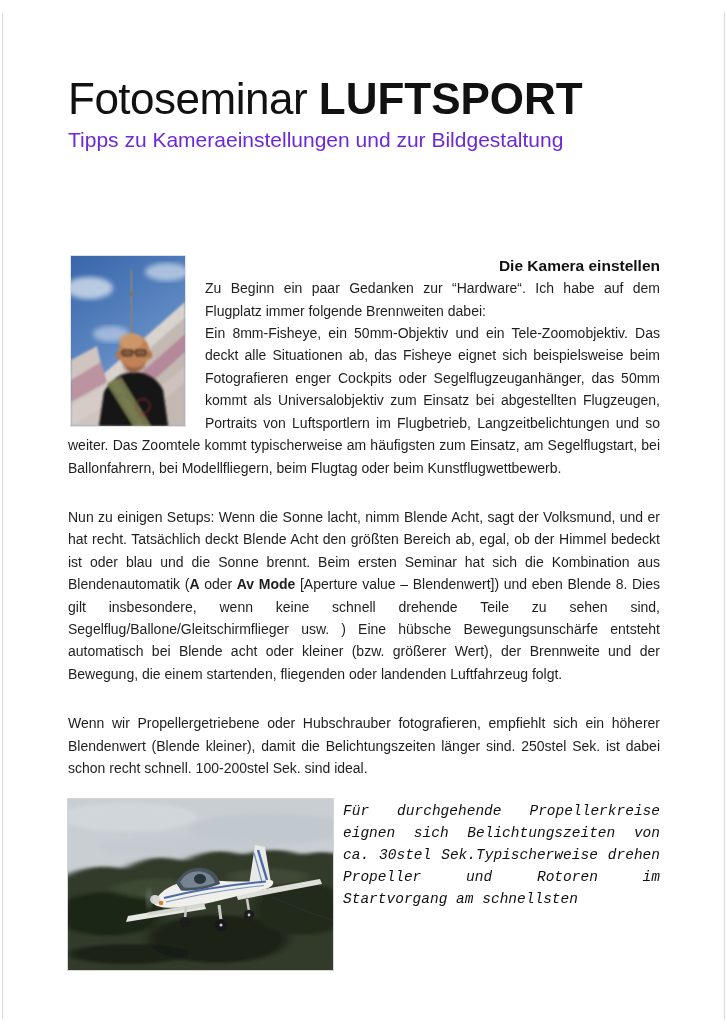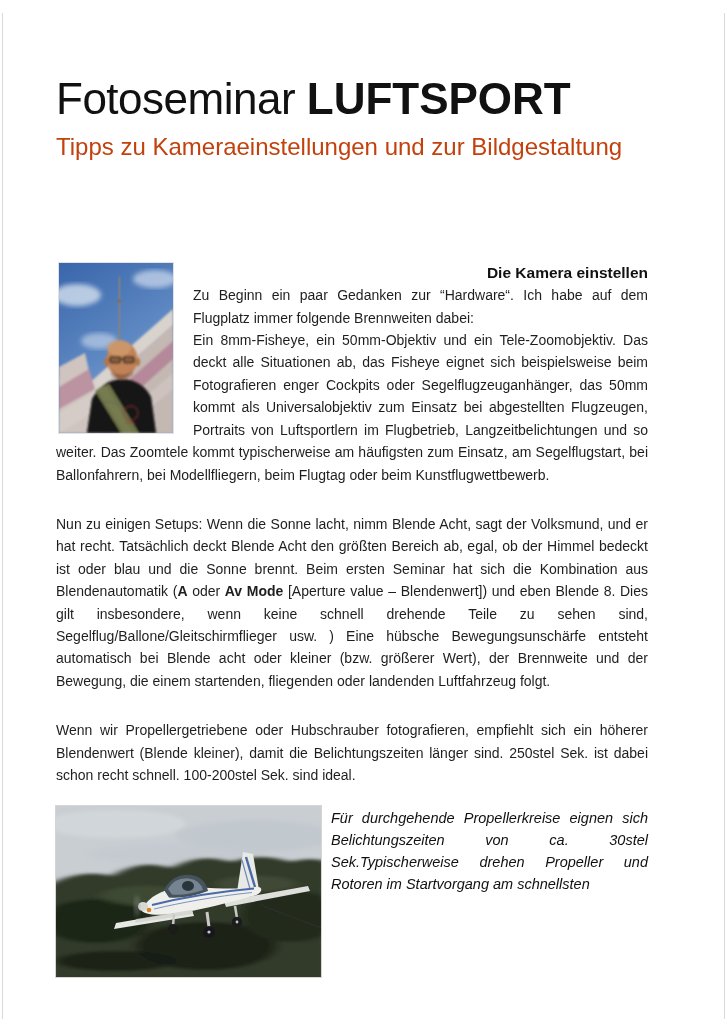--- a/index.html
+++ b/index.html
@@ -13,36 +13,36 @@
     overflow: hidden;
   }
   .page-edge {
     position: absolute; top: 13px; bottom: 5px; width: 0;
     border-left: 1px solid #d9d9d9;
   }
   .page-edge.left  { left: 2px; }
   .page-edge.right { right: 2px; }
 
   .content {
-    position: absolute; left: 56px; top: 0; width: 592px;
+    position: absolute; left: 68px; top: 0; width: 592px;
   }
 
   h1.doc-title {
     margin: 74px 0 0 0;
     font-size: 44px; line-height: 1.12;
     font-weight: 400; letter-spacing: -0.5px;
     color: #111;
     white-space: nowrap;
   }
   h1.doc-title .title-bold { font-weight: 800; letter-spacing: 0; }
 
   .doc-subtitle {
-    margin: 11px 0 0 0;
-    font-size: 24px; line-height: 26px;
-    font-weight: 400; color: #c2410c;
+    margin: 4px 0 0 0;
+    font-size: 21px; line-height: 26px;
+    font-weight: 400; color: #6d28d9;
   }
 
   .article {
     margin-top: 20px;
     font-size: 14px; line-height: 22.4px;
     text-align: justify;
   }
   figure.portrait {
     float: left; width: 114px; height: 170px;
     margin: 0 20px 0 3px; padding: 0;
@@ -56,21 +56,21 @@
   h2.section-heading {
     font-size: 15.5px; line-height: 20px;
     font-weight: 700; color: #111;
     margin: 103px 0 1px 0; text-align: right;
   }
   p { margin: 0; }
   p.para-setup     { margin-top: 27px; }
   p.para-propeller { margin-top: 27px; }
   .bold-inline { font-weight: 700; }
 
-  .bottom-block { margin-top: 17px; }
+  .bottom-block { margin-top: 17px; font-family: Liberation Mono, monospace; }
   figure.plane {
     float: left; width: 265px; height: 171px;
     margin: 3px 10px 0 0; padding: 0;
     outline: 1px solid #d5d5d5;
   }
   p.photo-caption {
     font-style: italic;
     font-size: 14.5px; line-height: 22px;
     text-align: justify;
     padding-top: 4px;

